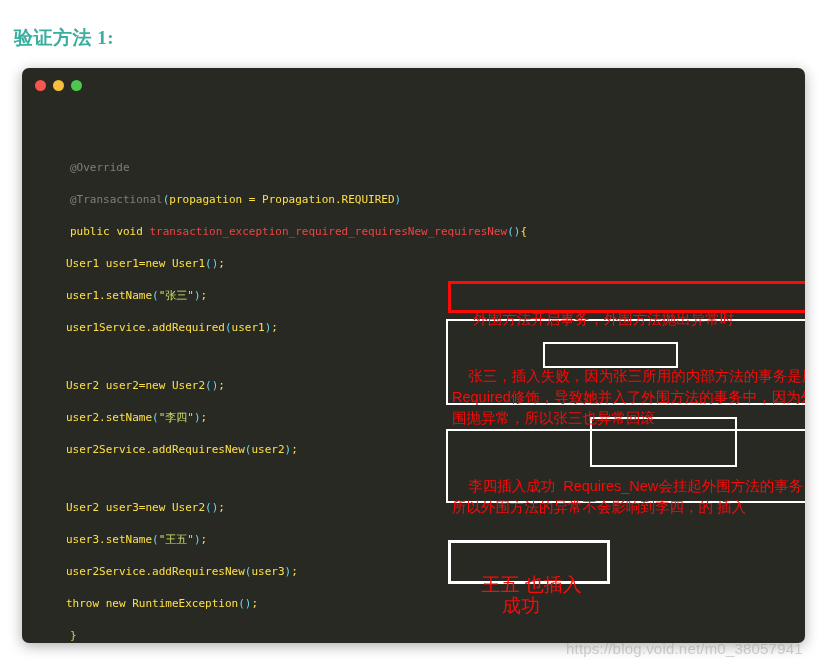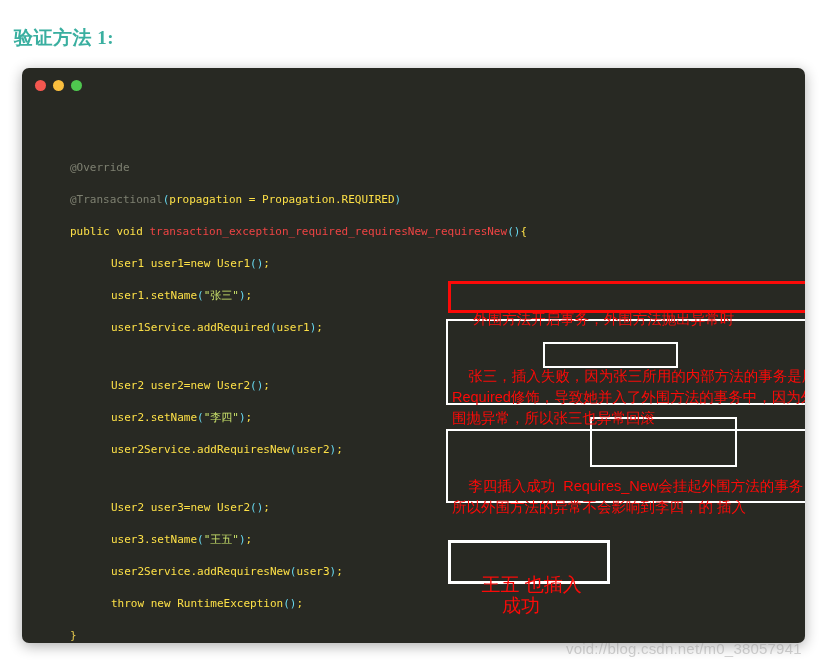--- a/index.html
+++ b/index.html
@@ -69,21 +69,21 @@
     line-height: 32px;
     color: #f6f6ef;
     white-space: pre;
     margin-top: 36px;
   }
   .line {
     position: relative;
     height: 32px;
     padding-left: 48px;
   }
-  .line.i1 { padding-left: 89px; }
+  .line.i1 { padding-left: 44px; }
   .line.blank { height: 26px; }
 
   .tok-anno    { color: #7e8071; }
   .tok-kw      { color: #fde047; }
   .tok-fn      { color: #ef4444; }
   .tok-str     { color: #c8e06a; }
   .tok-punct   { color: #68d8ef; }
   .tok-plain   { color: #fde047; }
   .tok-brace   { color: #e3c84d; }
 
@@ -195,13 +195,13 @@
     <div id="anno-lisi-inner"></div>
     <span class="anno-text">李四插入成功  Requires_New会挂起外围方法的事务，所以外围方法的异常不会影响到李四，的 插入</span>
   </div>
 
   <div class="anno" id="anno-wangwu">
     <span class="anno-text">王五 也插入成功</span>
   </div>
 
 </div>
 
-<div id="watermark">void://blog.csdn.net/m0_38057941</div>
+<div id="watermark">https://blog.void.net/m0_38057941</div>
 
 </body></html>

